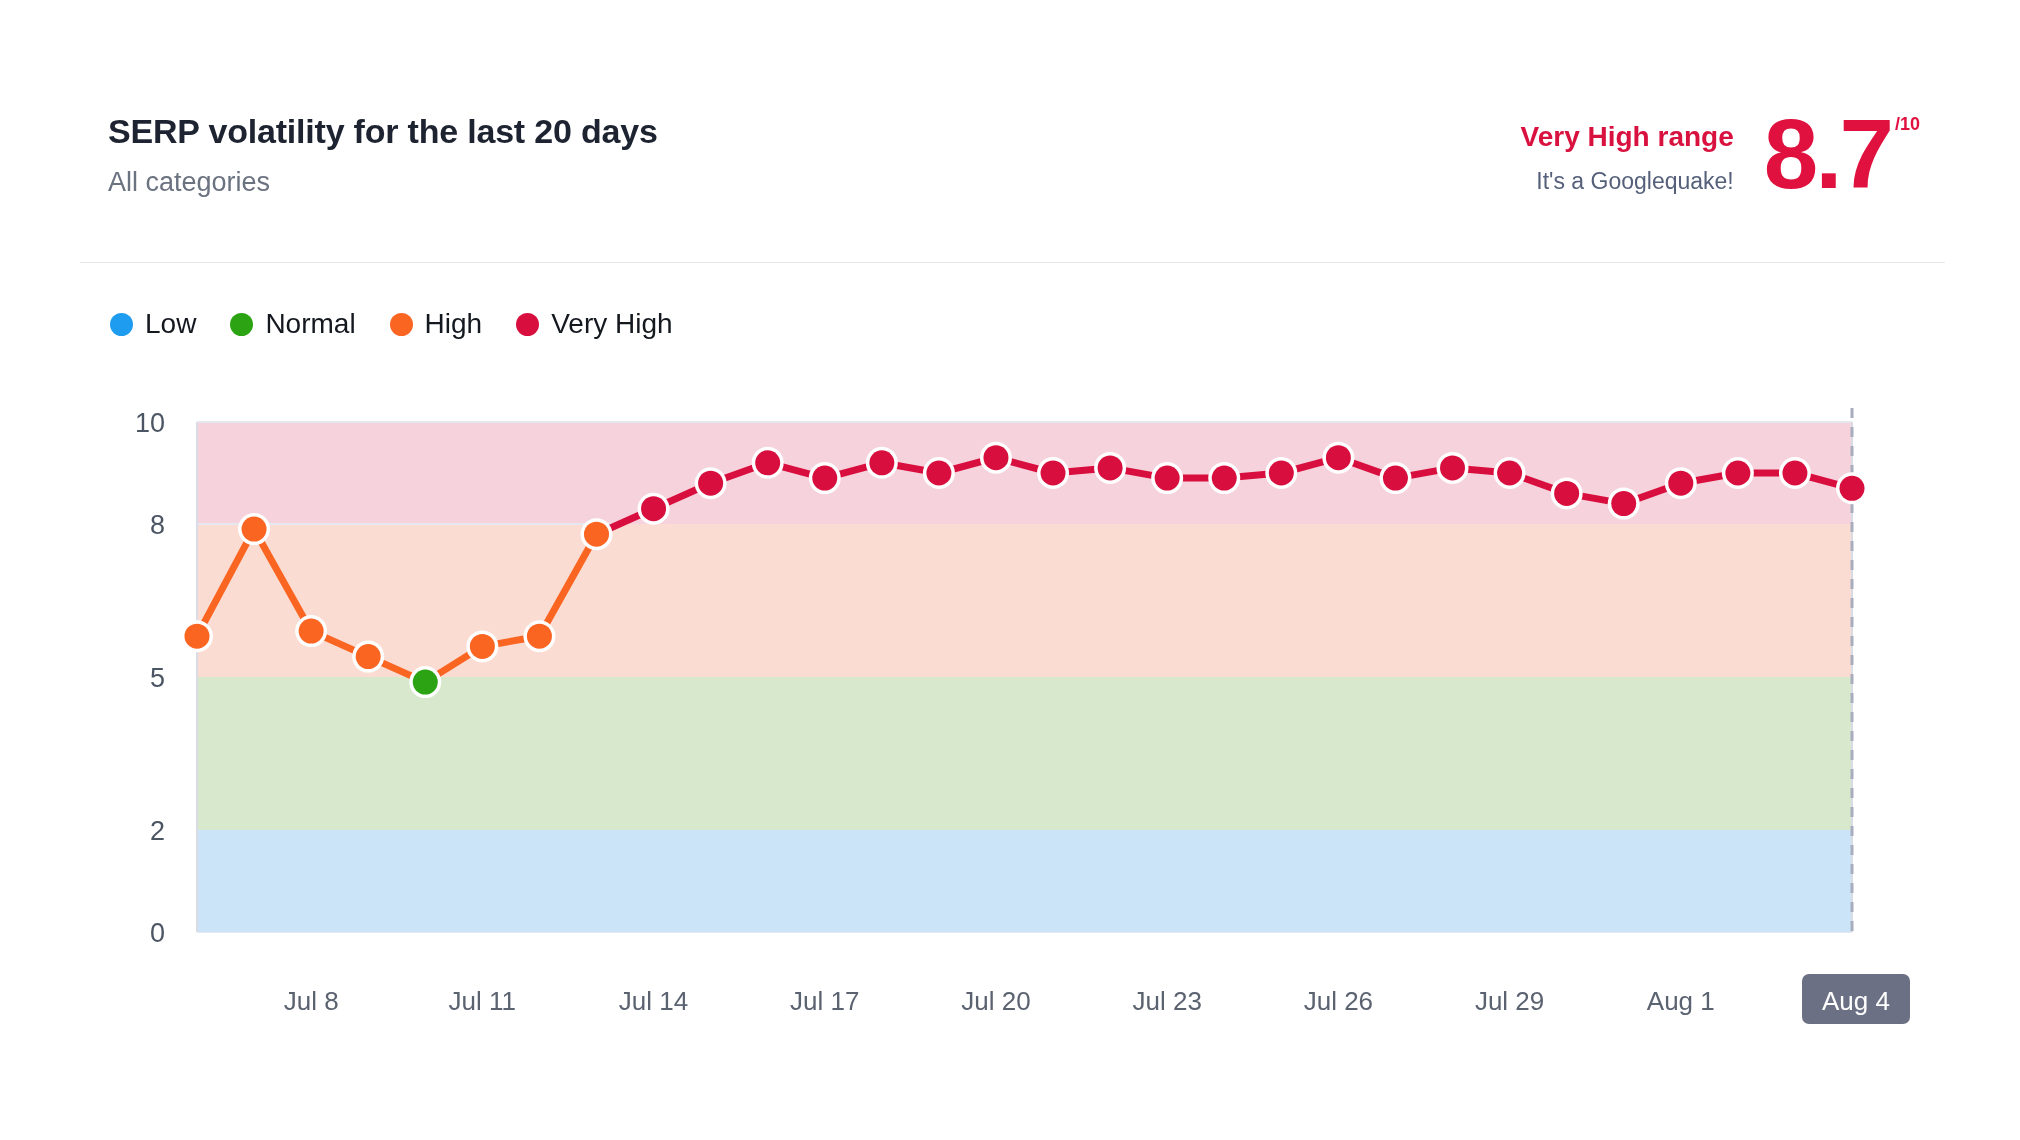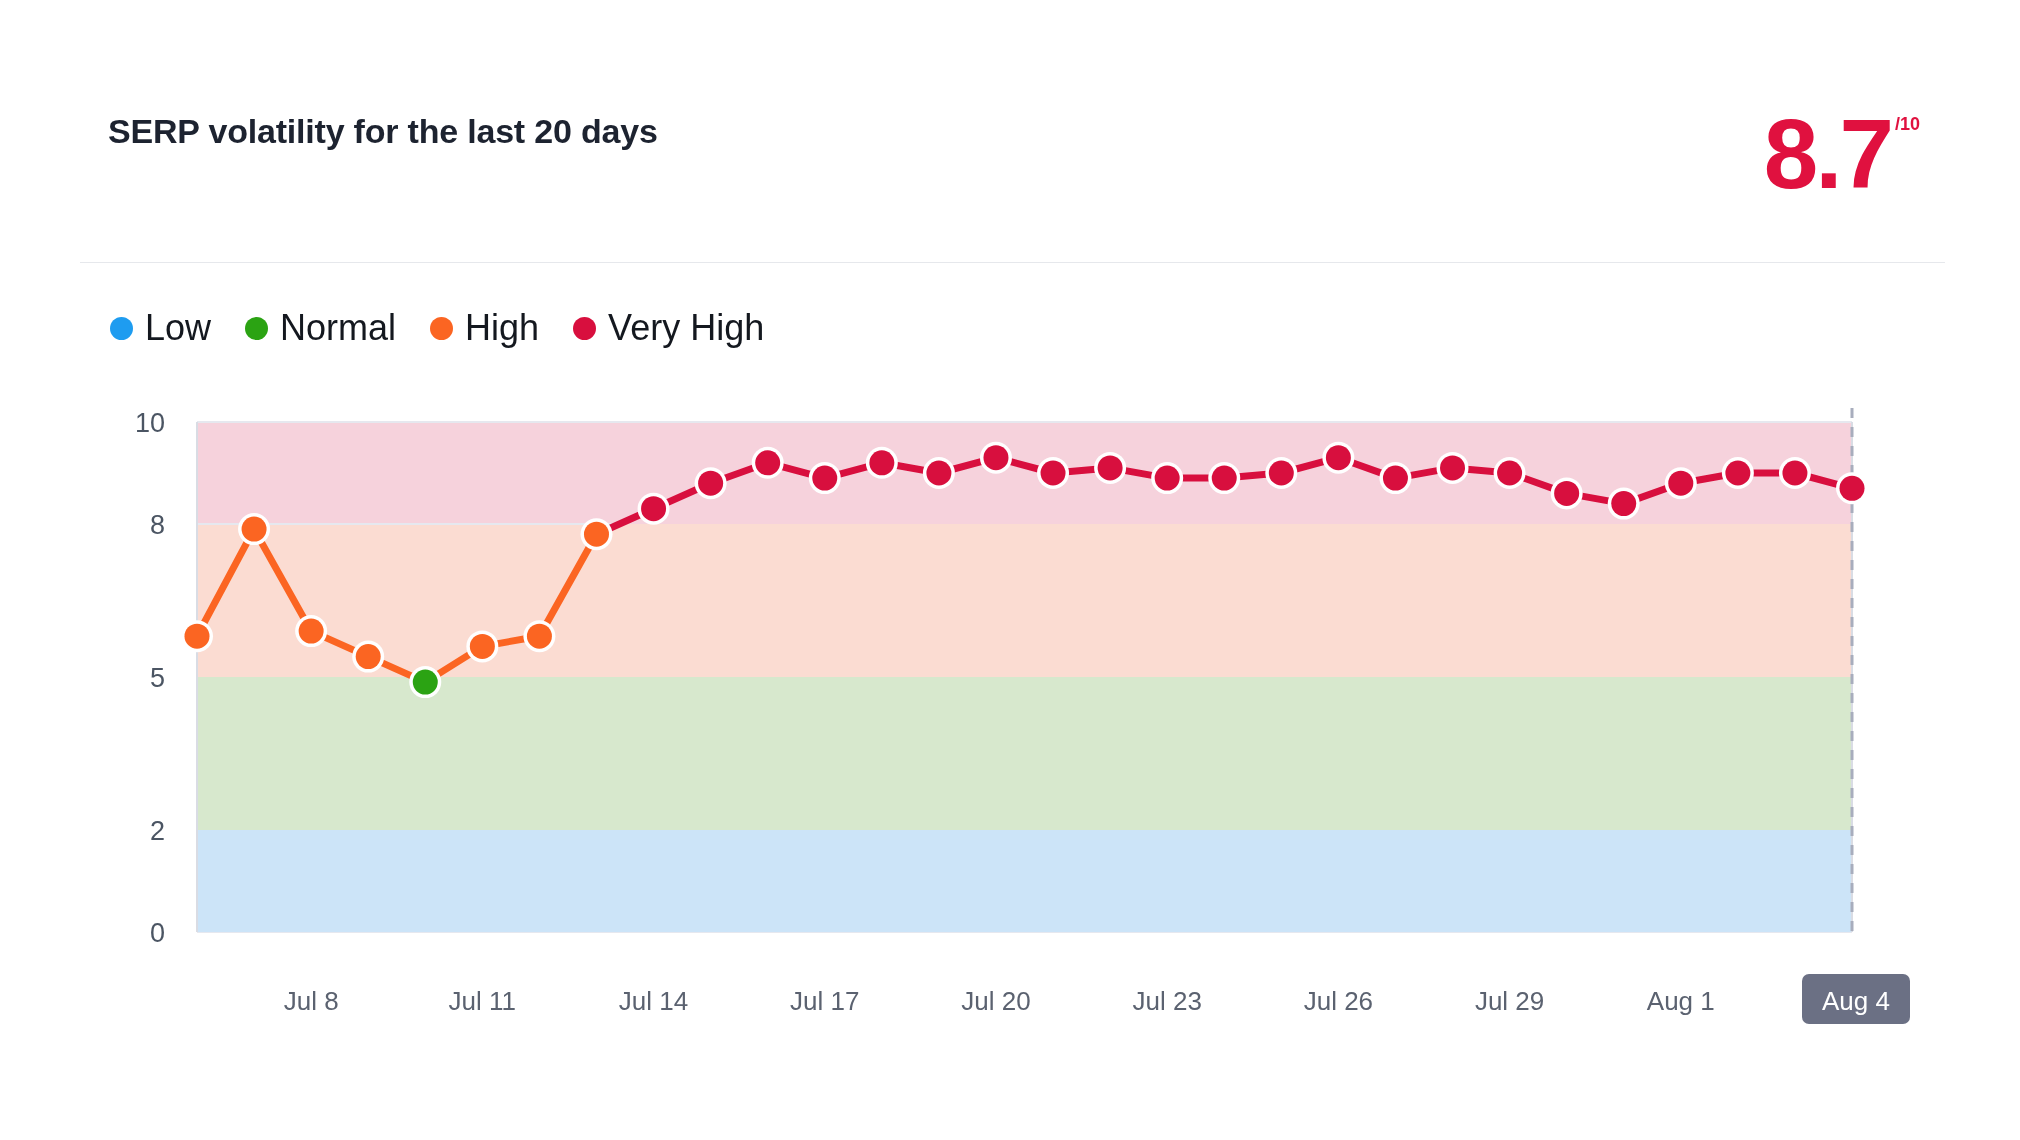--- a/index.html
+++ b/index.html
@@ -106,21 +106,21 @@
     display: flex;
     align-items: center;
     gap: 12px;
   }
   .legend-dot {
     width: 23px; height: 23px;
     border-radius: 50%;
     display: block;
   }
   .legend-label {
-    font-size: 36px;
+    font-size: 28px;
     color: #14181f;
     line-height: 1;
     white-space: nowrap;
   }
 
   
   .chart-area {
     position: absolute;
     left: 0; top: 380px;
     width: 2020px; height: 700px;
@@ -148,22 +148,27 @@
 </style>
 </head>
 <body>
 
 <div id="page">
 
   <div class="header">
     <div class="header-inner">
       <div class="title-block">
         <div class="chart-title">SERP volatility for the last 20 days</div>
+        <div class="chart-subtitle">All categories</div>
       </div>
       <div class="score-block">
+        <div class="score-text">
+          <div class="score-range">Very High range</div>
+          <div class="score-note">It's a Googlequake!</div>
+        </div>
         <div class="score-value-wrap">
           <div class="score-value">8.7</div>
           <div class="score-denom">/10</div>
         </div>
       </div>
     </div>
     <div class="header-rule"></div>
   </div>
 
   <div class="legend" id="legend">

